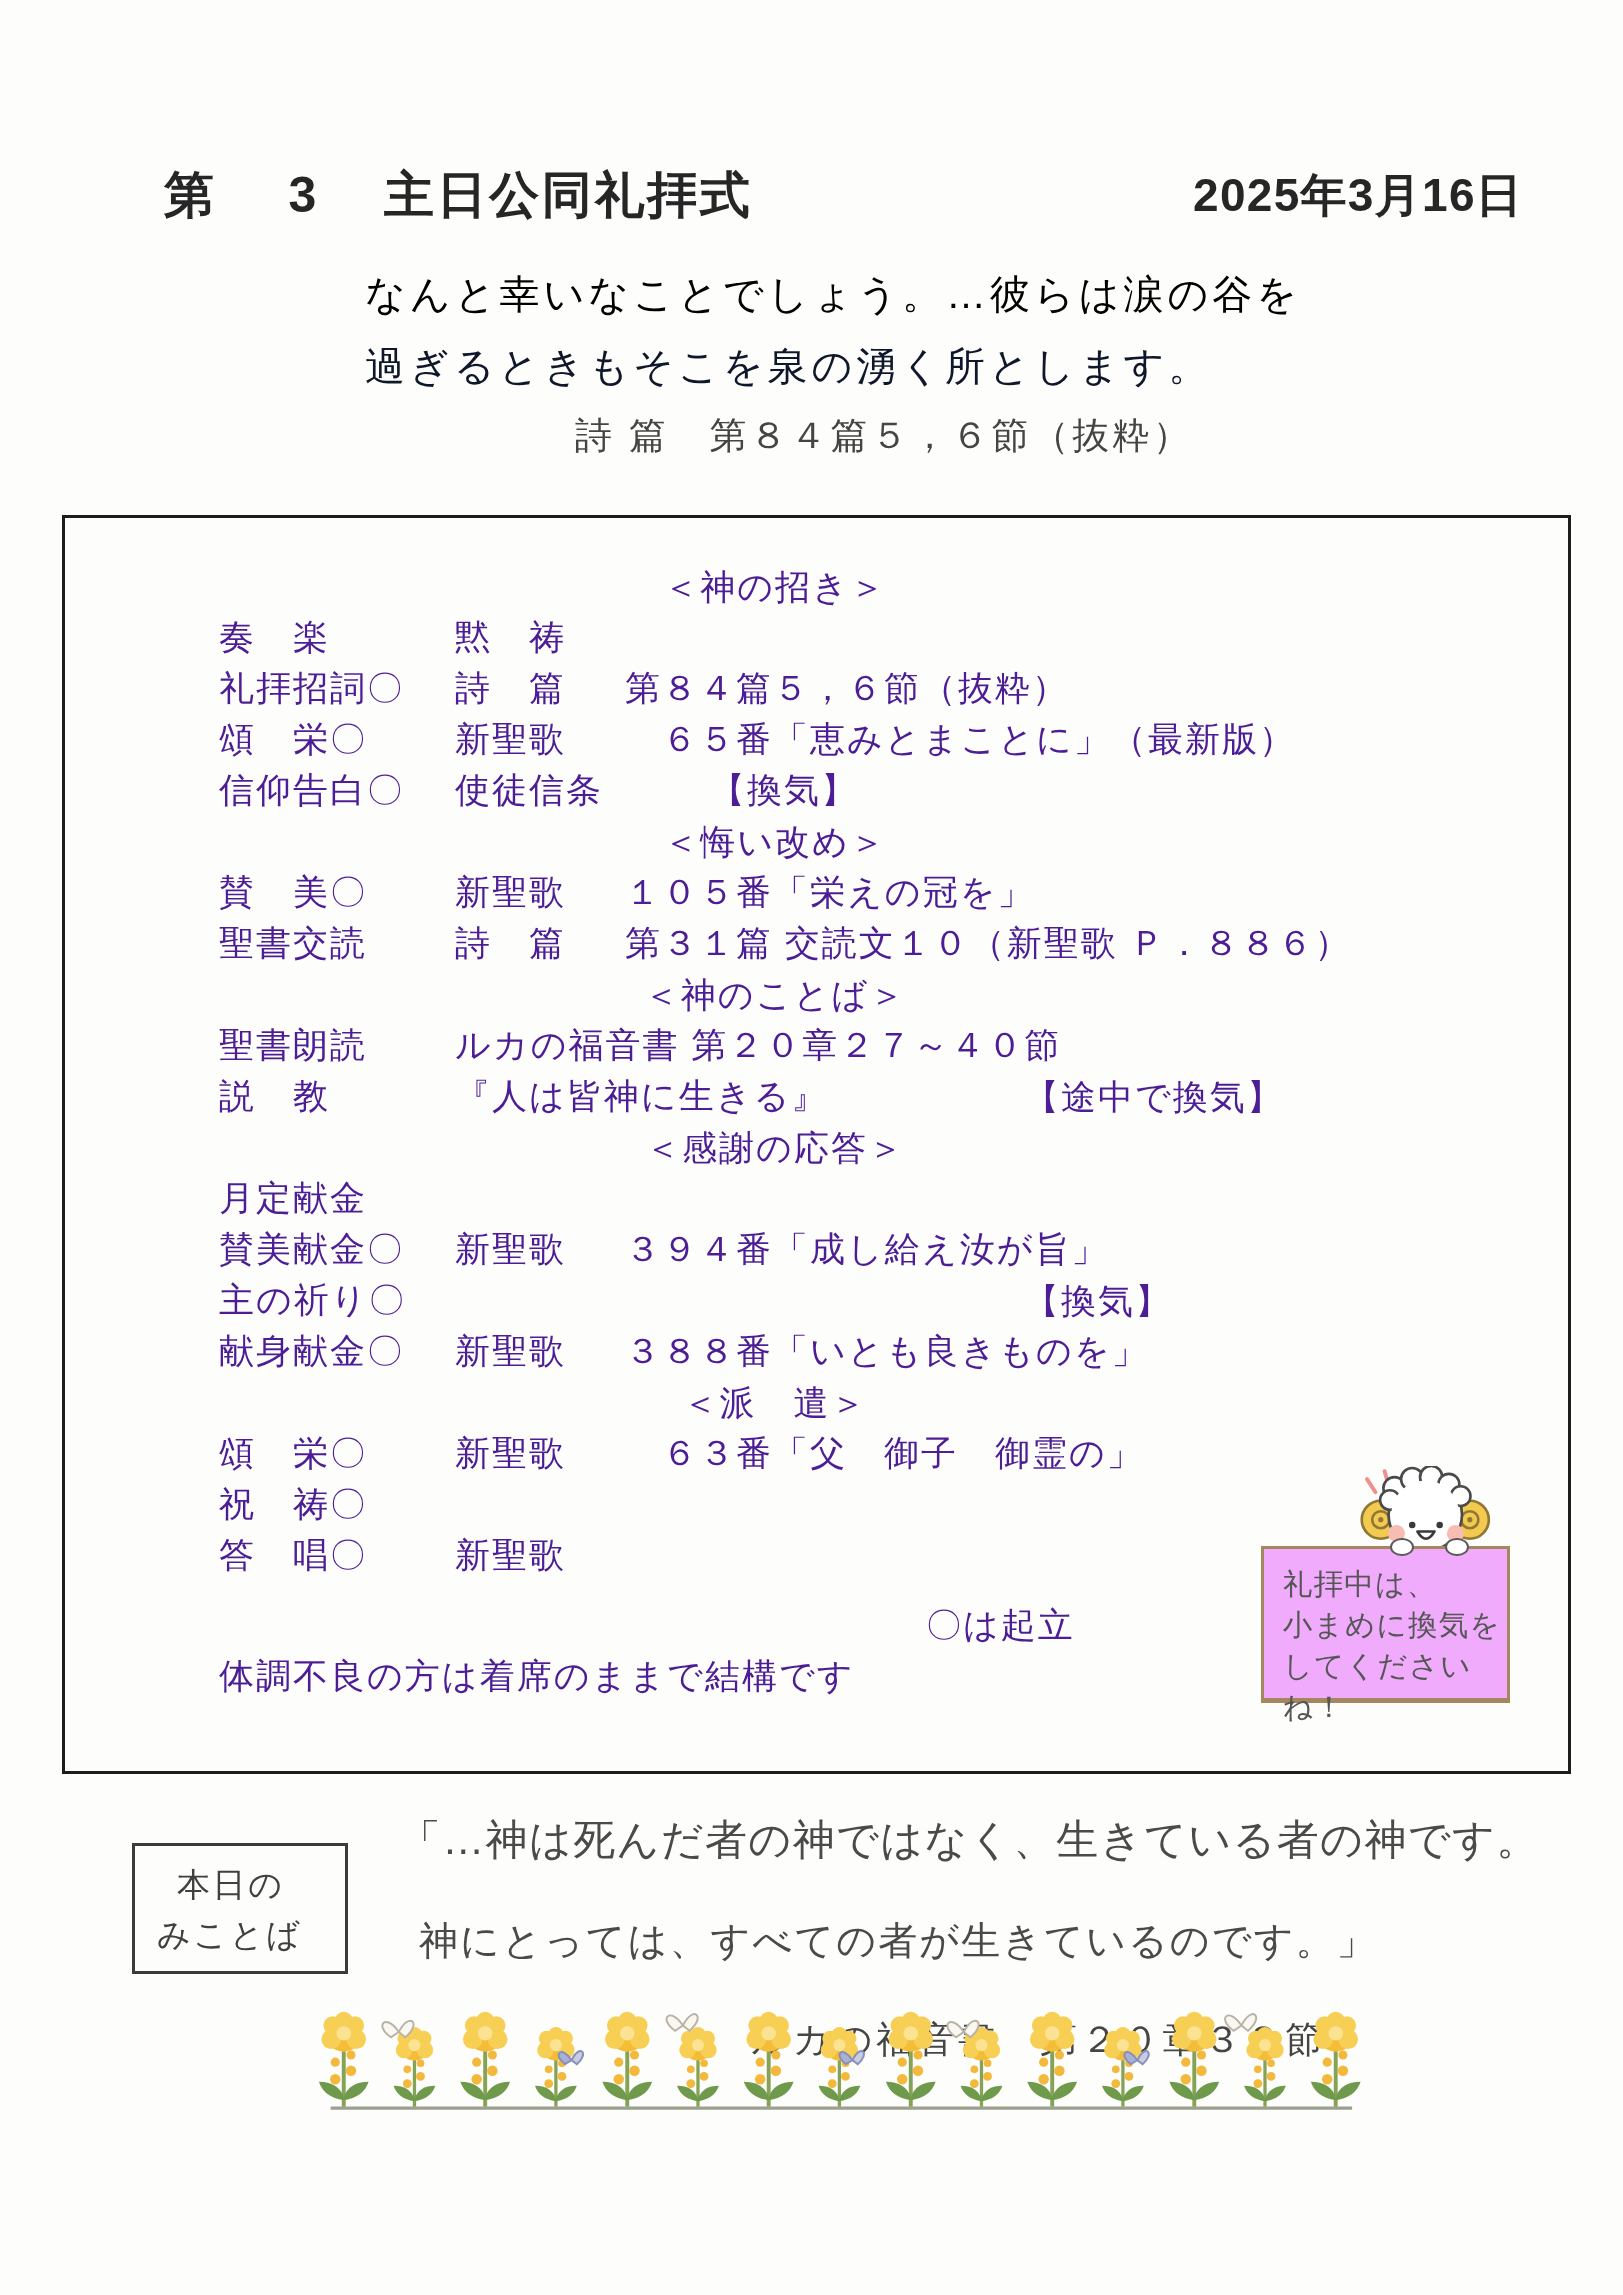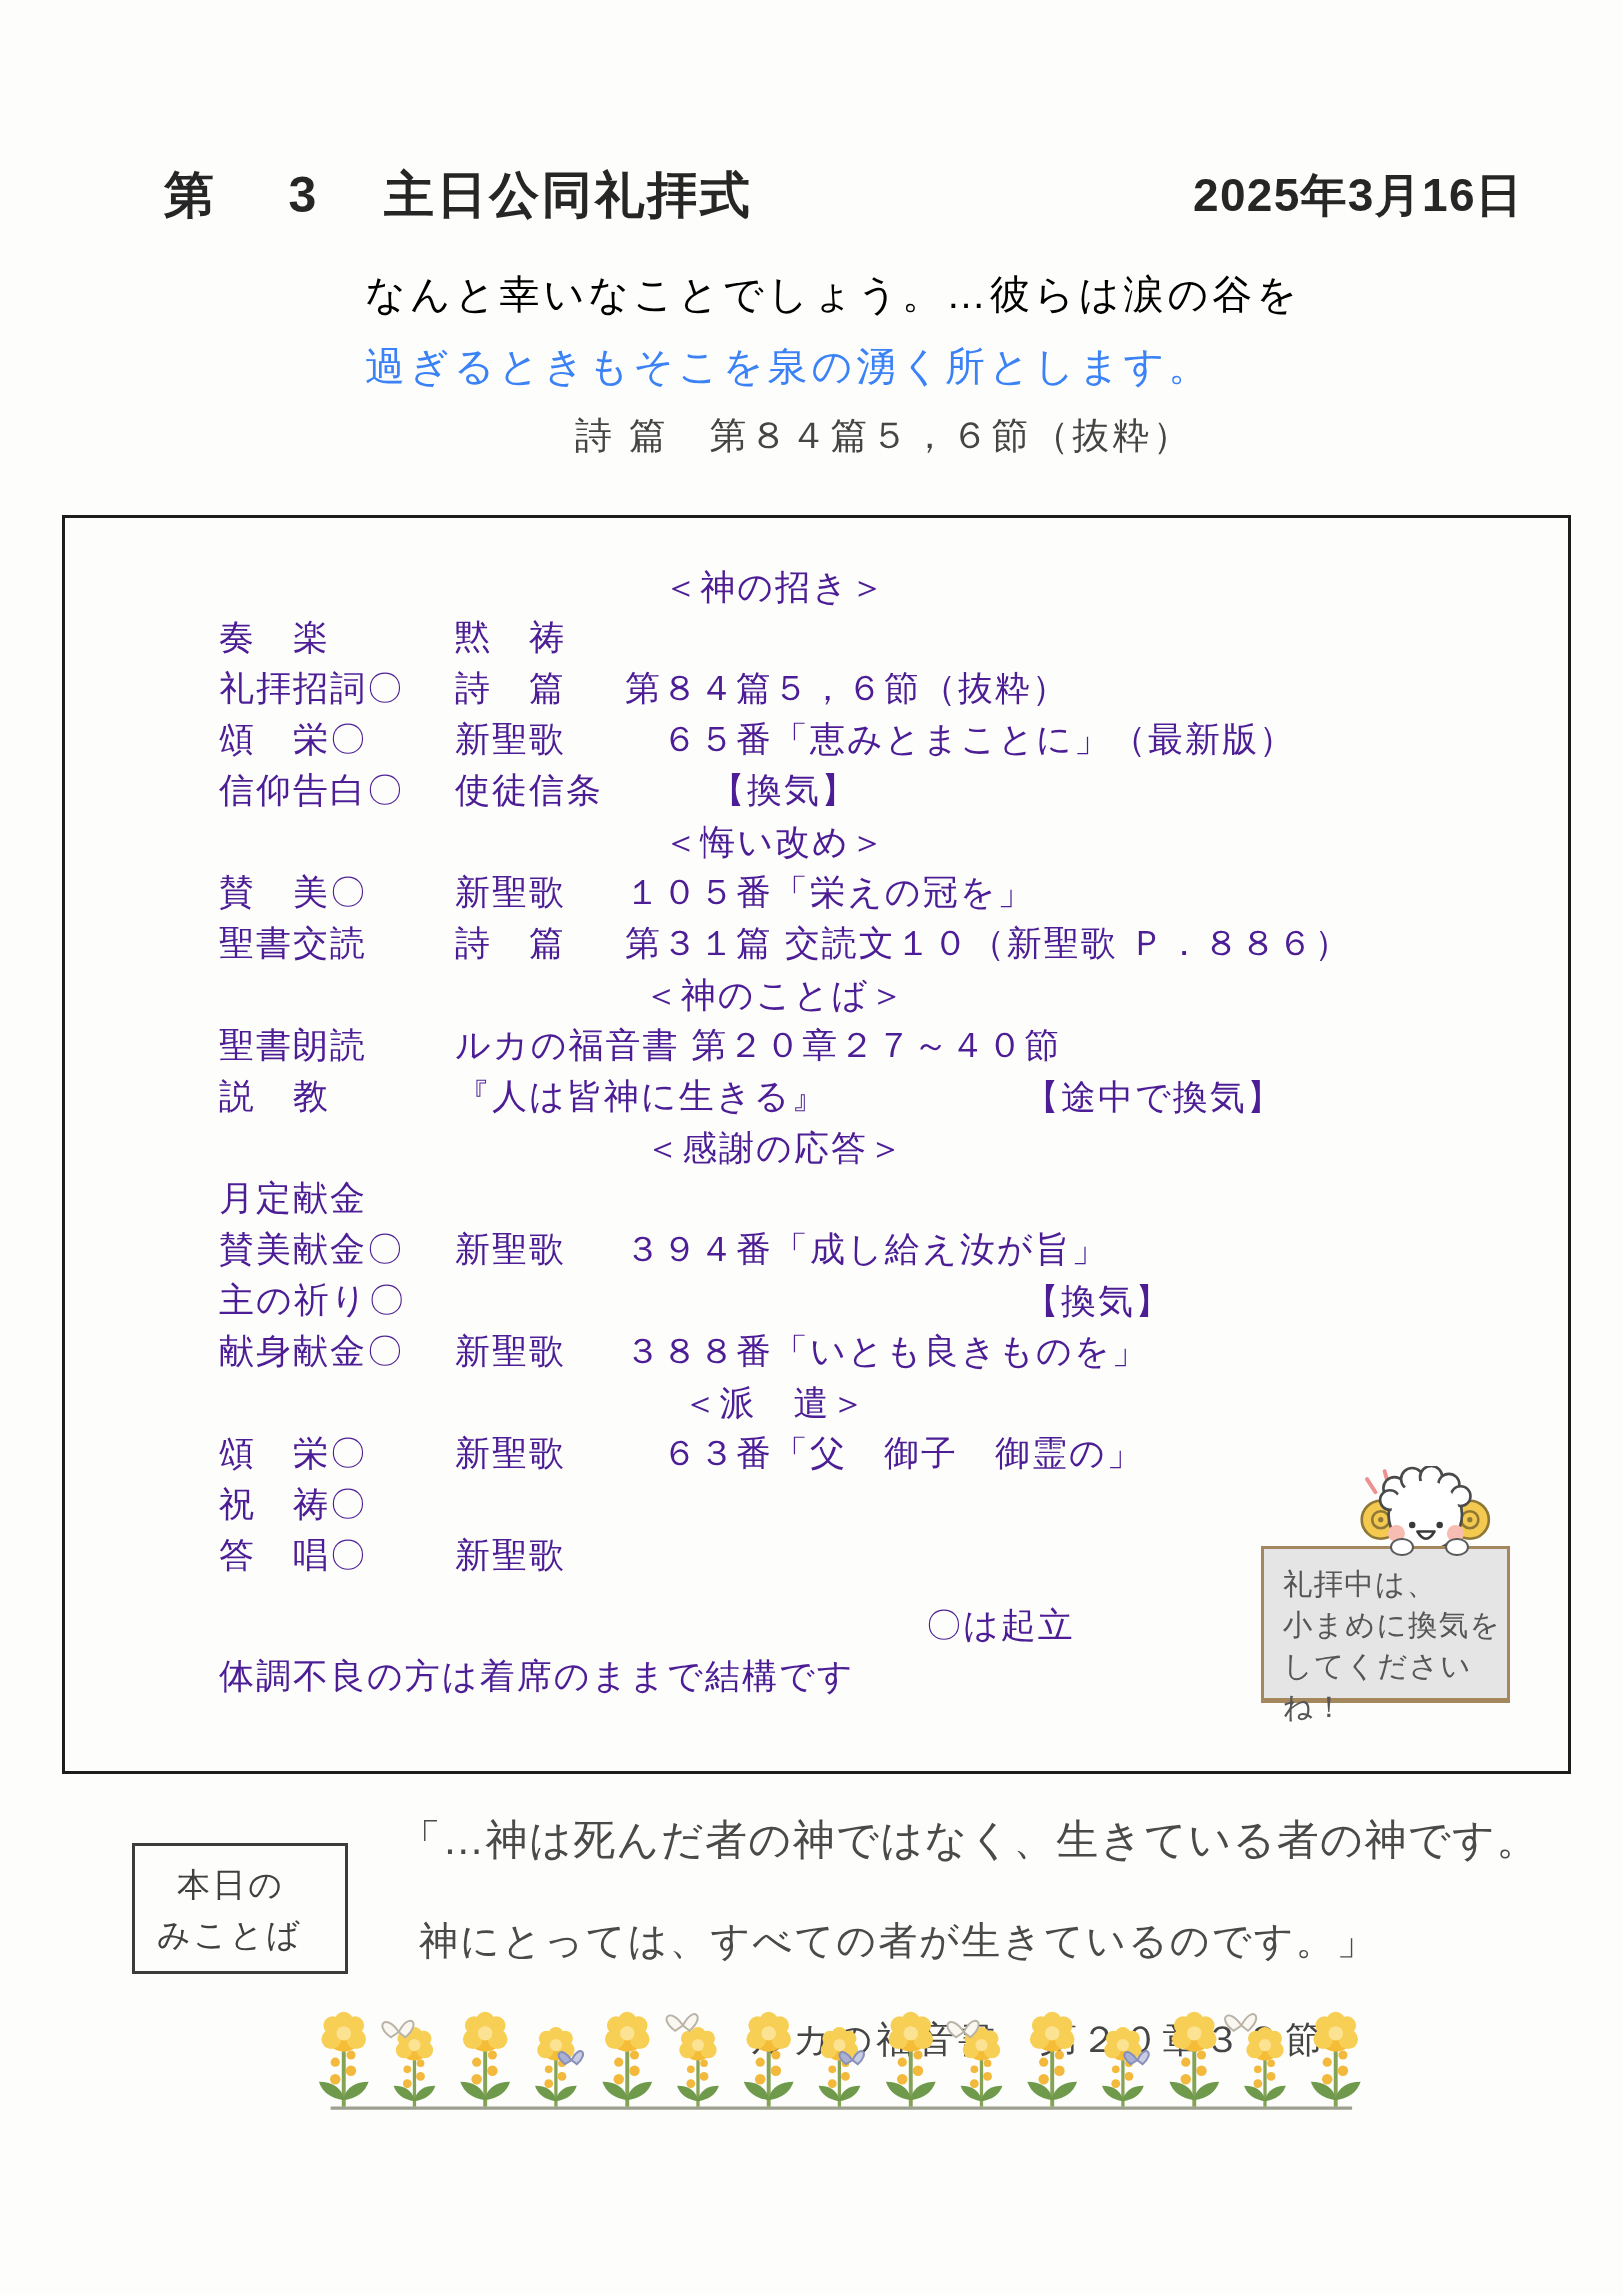--- a/index.html
+++ b/index.html
@@ -9,21 +9,21 @@
     color:#383838;overflow:hidden;
   }
   
   .title-row{position:absolute;left:164px;top:162px;font-size:50px;font-weight:700;color:#262626;letter-spacing:2.6px;white-space:nowrap;}
   .title-no{display:inline-block;}
   .title-num{display:inline-block;margin-left:72px;}
   .title-main{display:inline-block;margin-left:65px;}
   .date{position:absolute;left:1193px;top:165px;font-size:46px;font-weight:700;color:#262626;letter-spacing:1.3px;}
   
   .hquote1{position:absolute;left:365px;top:267px;font-size:40px;letter-spacing:3.9px;color:#000000;white-space:nowrap;}
-  .hquote2{position:absolute;left:365px;top:339px;font-size:40px;letter-spacing:3.9px;color:#3b82f6;white-space:nowrap;}
+  .hquote2{position:absolute;left:365px;top:339px;font-size:40px;letter-spacing:3.9px;color:#0f172a;white-space:nowrap;}
   .href{position:absolute;left:575px;top:411px;font-size:37px;letter-spacing:3.3px;color:#454545;white-space:nowrap;}
   
   .obox{
     position:absolute;left:62px;top:515px;width:1509px;height:1259px;
     border:3.3px solid #1d1d1d;box-sizing:border-box;background:#fdfdfb;
     padding-top:43px;
   }
   .row{position:relative;height:51px;display:flex;align-items:center;font-size:35px;letter-spacing:2px;color:#4c1d95;white-space:nowrap;}
   .row.sec{display:block;width:1420px;text-align:center;line-height:51px;}
   .row.item{padding-left:154px;}
@@ -32,21 +32,21 @@
   .c3{display:inline-block;}
   .c3.gap{margin-left:85px;}
   .tag{position:absolute;left:959px;top:50%;transform:translateY(-50%);}
   .row.noteright{padding-left:861px;height:62px;padding-top:13px;box-sizing:content-box;}
   .row.notefull{padding-left:154px;height:41px;}
   
   .mascot{position:absolute;left:1247px;top:1466px;width:295px;height:281px;}
   .mascot svg{position:absolute;left:0;top:0;}
   .sign{
     position:absolute;left:14.4px;top:80px;width:249px;height:157px;box-sizing:border-box;
-    border:3.9px solid #a5875e;background:#e5e5e5;border-bottom-width:5.9px;
+    border:3.9px solid #a5875e;background:#f0abfc;border-bottom-width:5.9px;
     padding:14.4px 0 0 18.3px;font-size:29.5px;line-height:41px;color:#565656;letter-spacing:1.3px;
   }
   .hand{position:absolute;width:19.6px;height:14.4px;background:#fff;border:2px solid #5a5a5a;border-radius:50%;z-index:3;}
   .hand.l{left:143px;top:72px;}
   .hand.r{left:198px;top:72px;}
   
   .wbox{
     position:absolute;left:132px;top:1843px;width:216px;height:131px;box-sizing:border-box;
     border:3.3px solid #3c3c3c;background:#fdfdfb;padding-top:14.4px;
     font-size:33px;color:#404040;letter-spacing:2.6px;line-height:50px;

